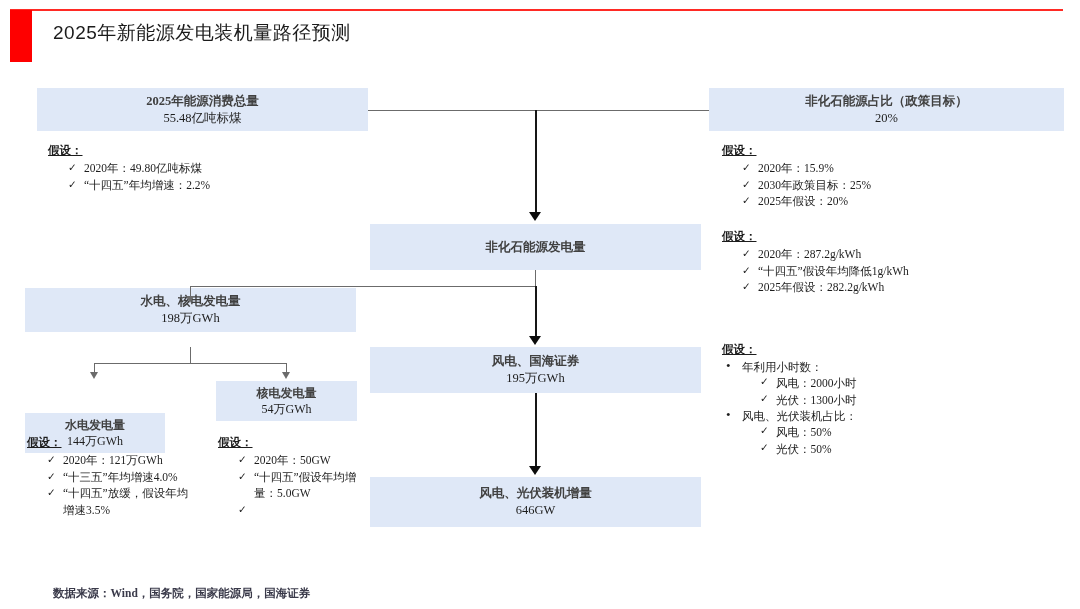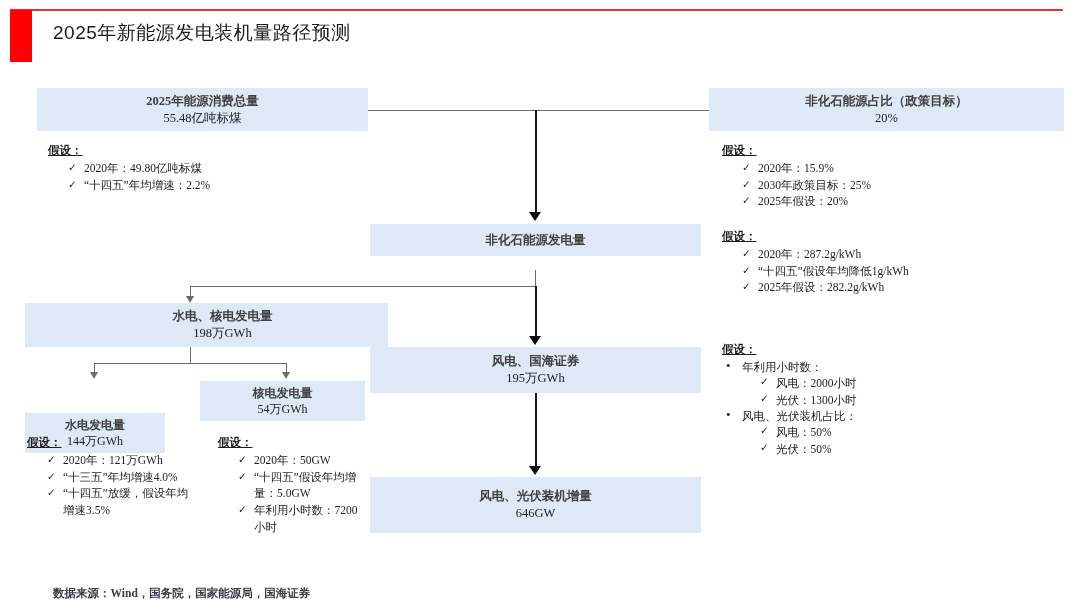--- a/index.html
+++ b/index.html
@@ -107,45 +107,45 @@
   <div class="box" style="left:37px;top:88px;width:331px;height:43px;">
     <div class="b-title">2025年能源消费总量</div>
     <div class="b-val">55.48亿吨标煤</div>
   </div>
 
   <div class="box" style="left:709px;top:88px;width:355px;height:43px;">
     <div class="b-title">非化石能源占比（政策目标）</div>
     <div class="b-val">20%</div>
   </div>
 
-  <div class="box" style="left:370px;top:224px;width:331px;height:32px;align-items:center;">
+  <div class="box" style="left:370px;top:224px;width:331px;height:46px;align-items:center;">
     <div class="b-title">非化石能源发电量</div>
   </div>
 
-  <div class="box" style="left:25px;top:303px;width:331px;height:44px;padding-left:32px;">
+  <div class="box" style="left:25px;top:288px;width:331px;height:44px;">
     <div class="b-title">水电、核电发电量</div>
     <div class="b-val">198万GWh</div>
   </div>
 
   <div class="box small" style="left:25px;top:381px;width:140px;height:40px;margin-top:32px;">
     <div class="b-title">水电发电量</div>
     <div class="b-val">144万GWh</div>
   </div>
 
-  <div class="box small" style="left:200px;top:381px;width:165px;height:40px;">
+  <div class="box small" style="left:216px;top:381px;width:141px;height:40px;">
     <div class="b-title">核电发电量</div>
     <div class="b-val">54万GWh</div>
   </div>
 
   <div class="box" style="left:370px;top:347px;width:331px;height:46px;">
     <div class="b-title">风电、国海证券</div>
     <div class="b-val">195万GWh</div>
   </div>
 
-  <div class="box" style="left:370px;top:477px;width:331px;height:56px;">
+  <div class="box" style="left:370px;top:477px;width:331px;height:50px;">
     <div class="b-title">风电、光伏装机增量</div>
     <div class="b-val">646GW</div>
   </div>
 
   <div class="ln h" style="left:368px;top:110px;width:341px;"></div>
 
   <div class="ln v dark" style="left:535px;top:110px;height:103px;"></div>
   <div class="arrow-d" style="left:529px;top:212px;"></div>
 
   <div class="ln v" style="left:535px;top:270px;height:17px;"></div>
@@ -270,20 +270,19 @@
       <li class="lvl1">
         <span class="mk">✓</span>
         <span class="tx">2020年：50GW</span>
       </li>
       <li class="lvl1">
         <span class="mk">✓</span>
         <span class="tx">“十四五”假设年均增量：5.0GW</span>
       </li>
       <li class="lvl1">
         <span class="mk">✓</span>
-        <span class="tx">年利用小时数：7200小时</span>
       </li>
     </ul>
   </div>
 
   <div class="footer">数据来源：Wind，国务院，国家能源局，国海证券</div>
 
 </div>
 
 </body></html>

